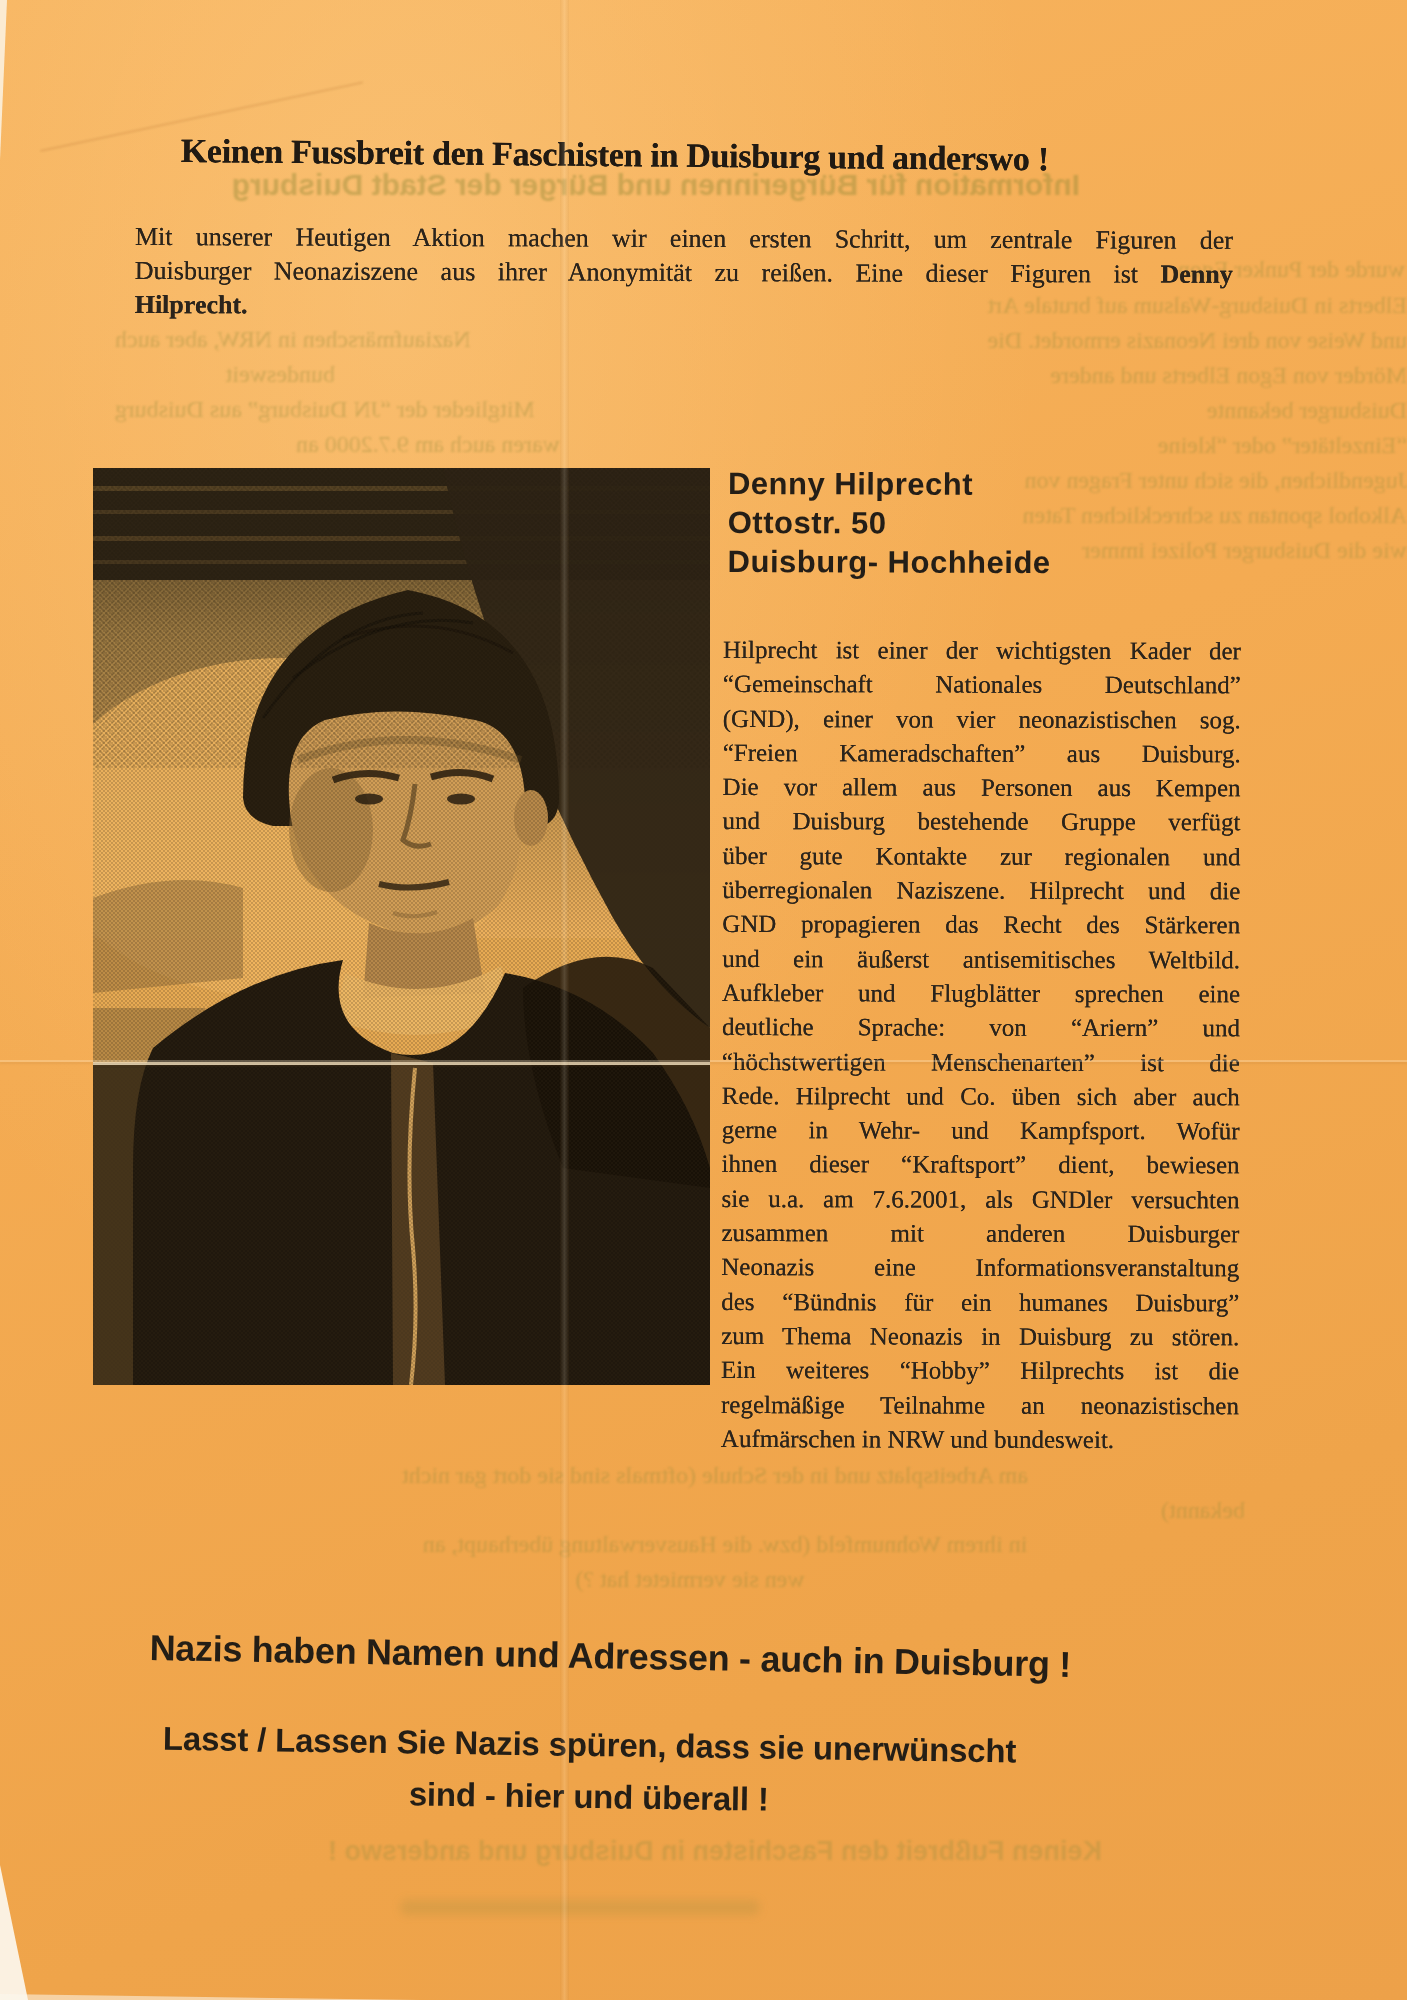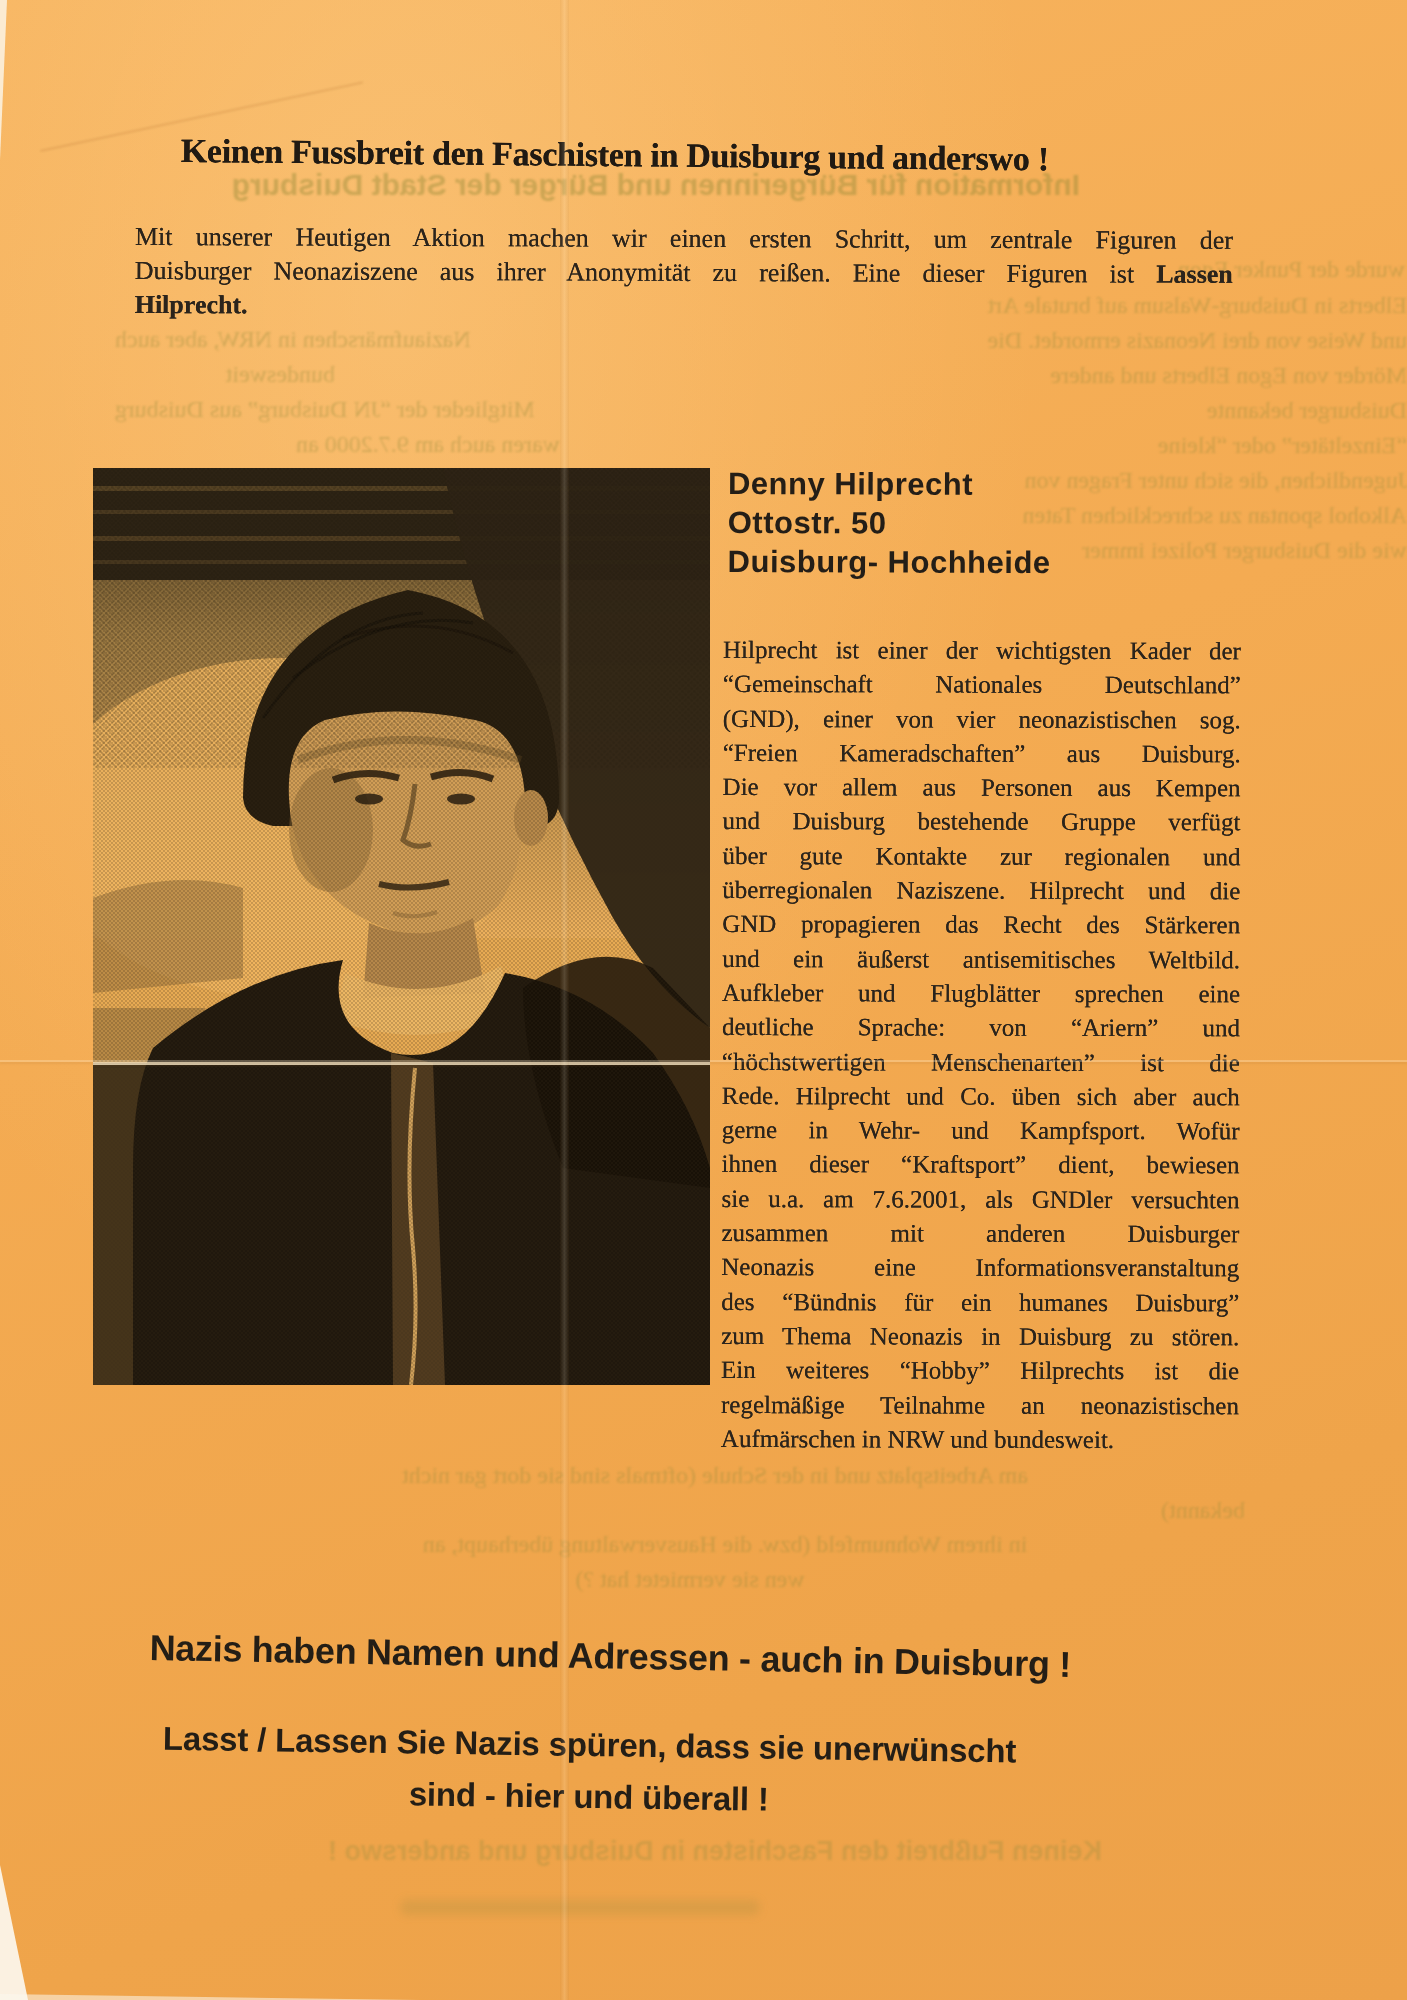--- a/index.html
+++ b/index.html
@@ -167,21 +167,21 @@
     <div class="bleed">in ihrem Wohnumfeld (bzw. die Hausverwaltung überhaupt, an</div>
     <div class="bleed">wen sie vermietet hat ?)</div>
     <div class="bleed">Keinen Fußbreit den Faschisten in Duisburg und anderswo !</div>
   </div>
   <div class="bleed-smudge"></div>
 
   <div id="headline">Keinen Fussbreit den Faschisten in Duisburg und anderswo !</div>
 
   <div id="intro">
     <div class="jline">Mit unserer Heutigen Aktion machen wir einen ersten Schritt, um zentrale Figuren der</div>
-    <div class="jline"><span>Duisburger Neonaziszene aus ihrer Anonymität zu reißen. Eine dieser Figuren ist </span><span class="b">Lassen</span></div>
+    <div class="jline"><span>Duisburger Neonaziszene aus ihrer Anonymität zu reißen. Eine dieser Figuren ist </span><span class="b">Denny</span></div>
     <div class="lastline b">Hilprecht.</div>
   </div>
 
   <div id="photo-wrap">
     <svg viewBox="0 0 617 917" preserveAspectRatio="none">
       <defs>
         <pattern id="dots" width="4" height="4" patternUnits="userSpaceOnUse">
           <circle cx="1" cy="1" r="0.9" fill="#3a2a14" opacity="0.30"></circle>
           <circle cx="3" cy="3" r="0.9" fill="#3a2a14" opacity="0.30"></circle>
         </pattern>

